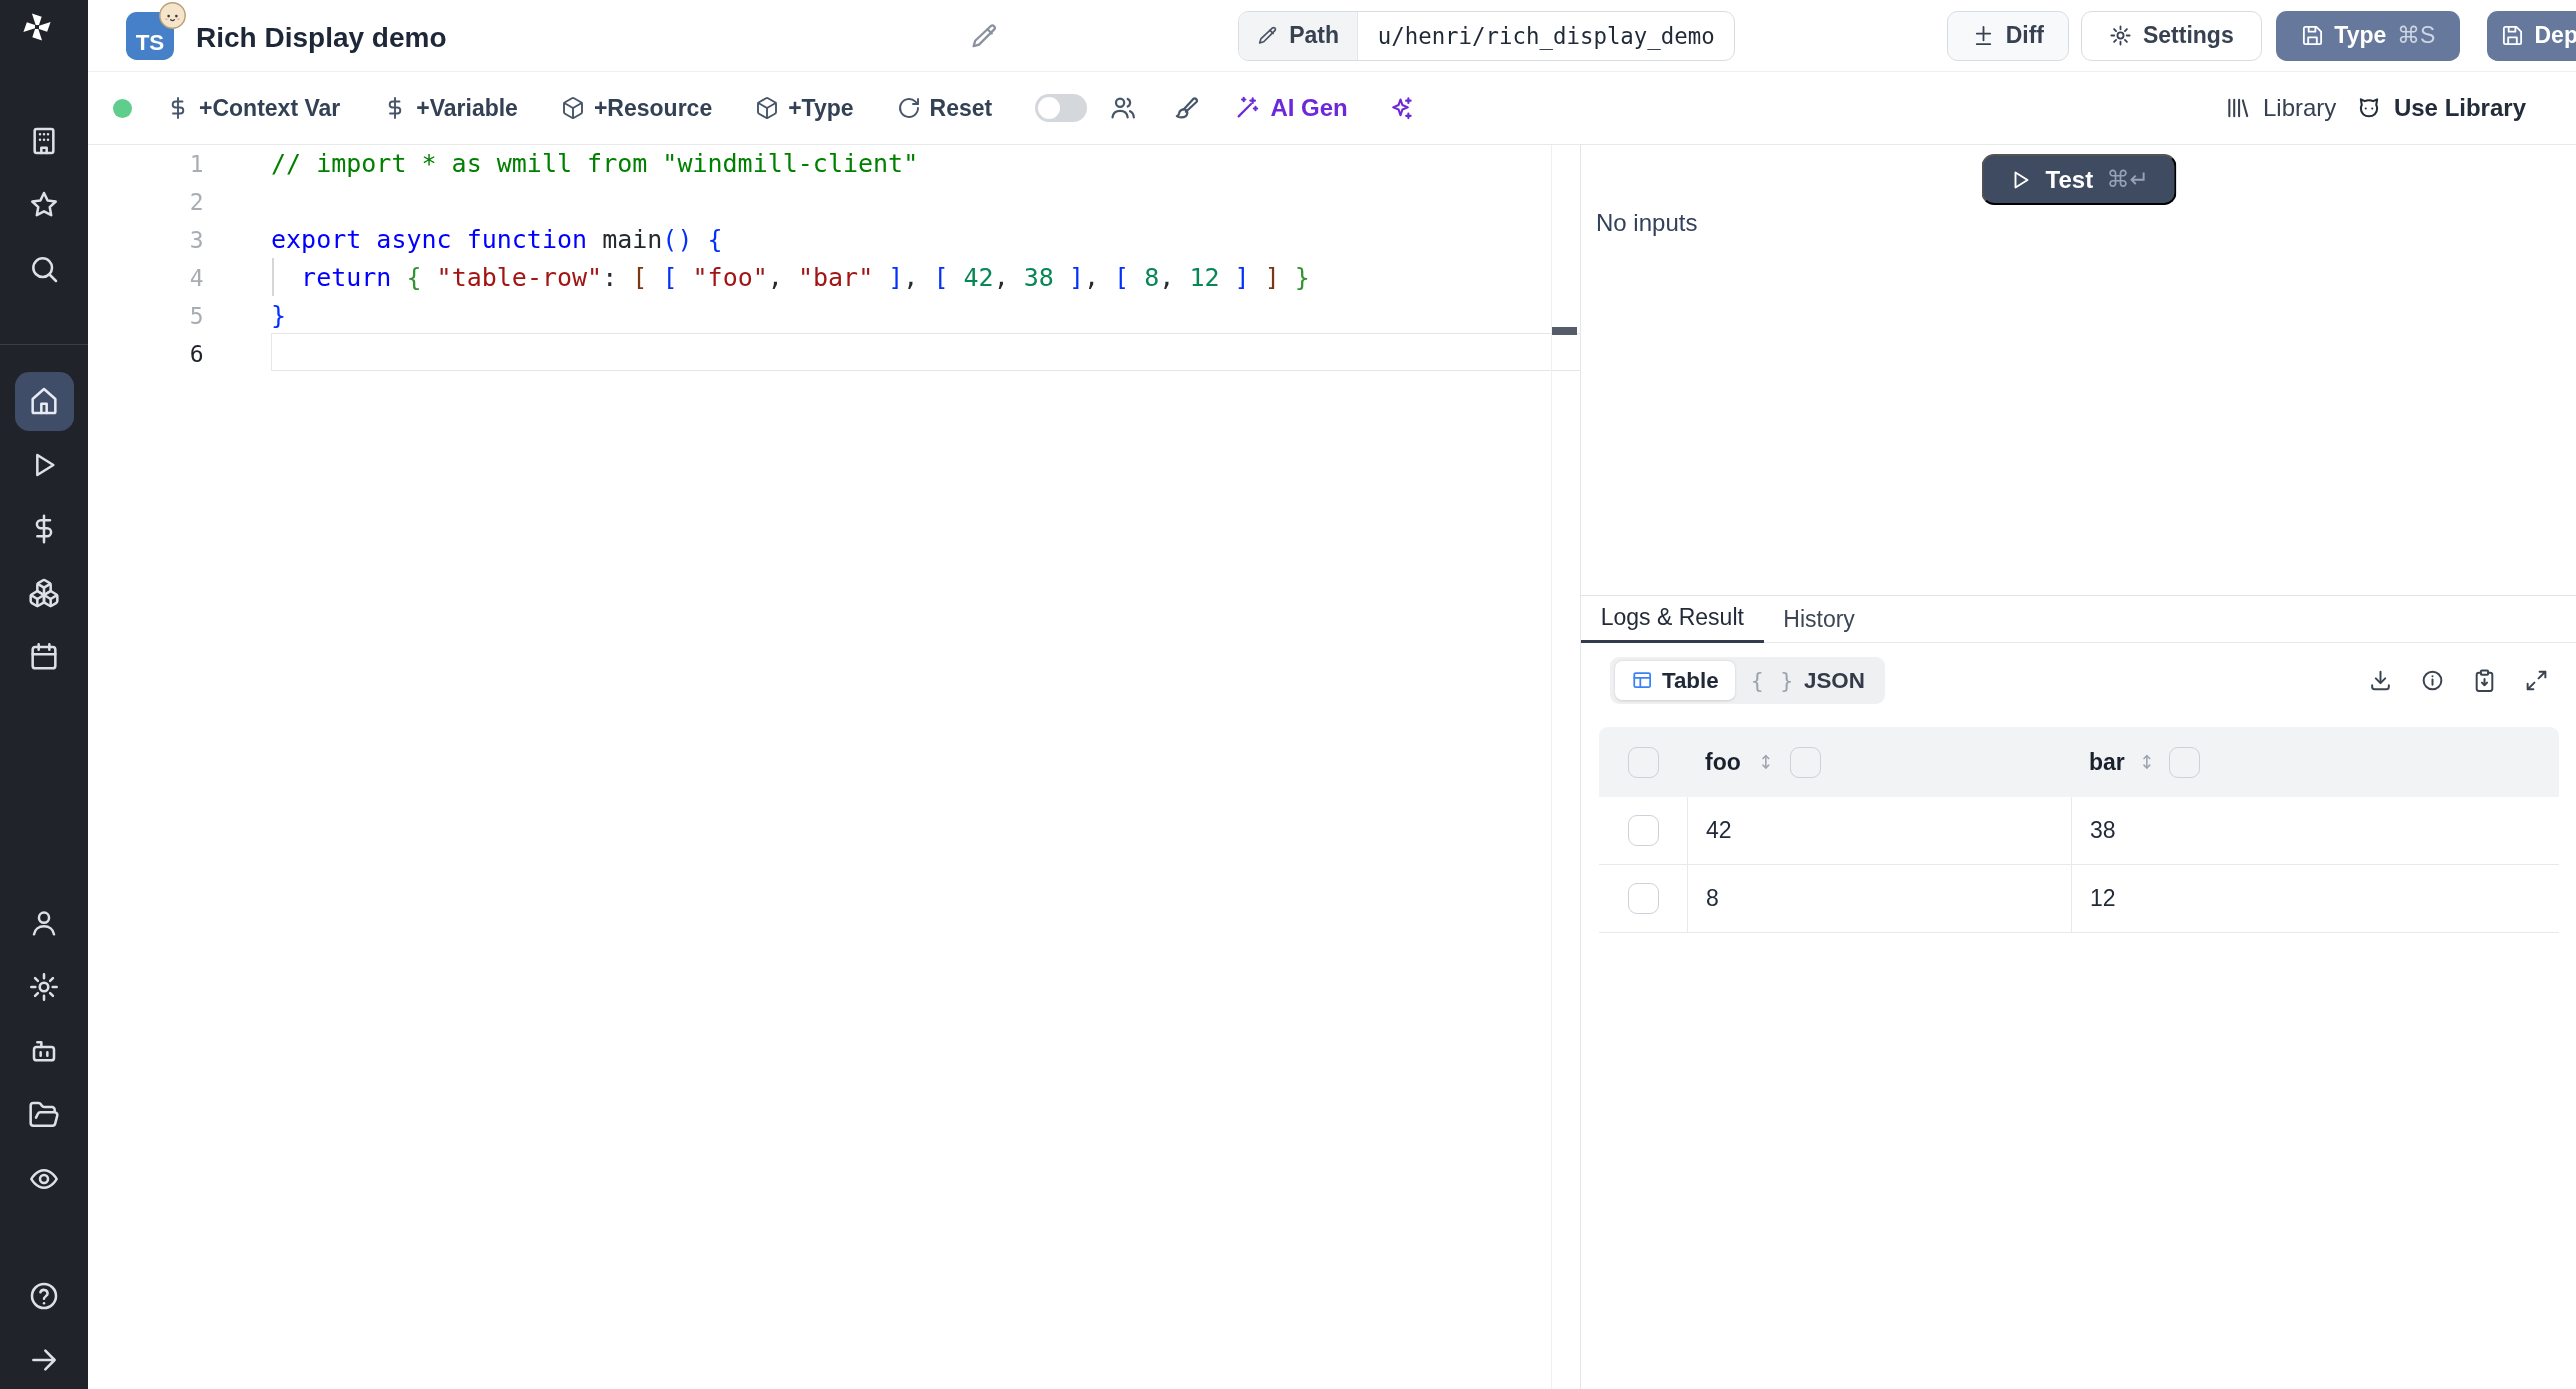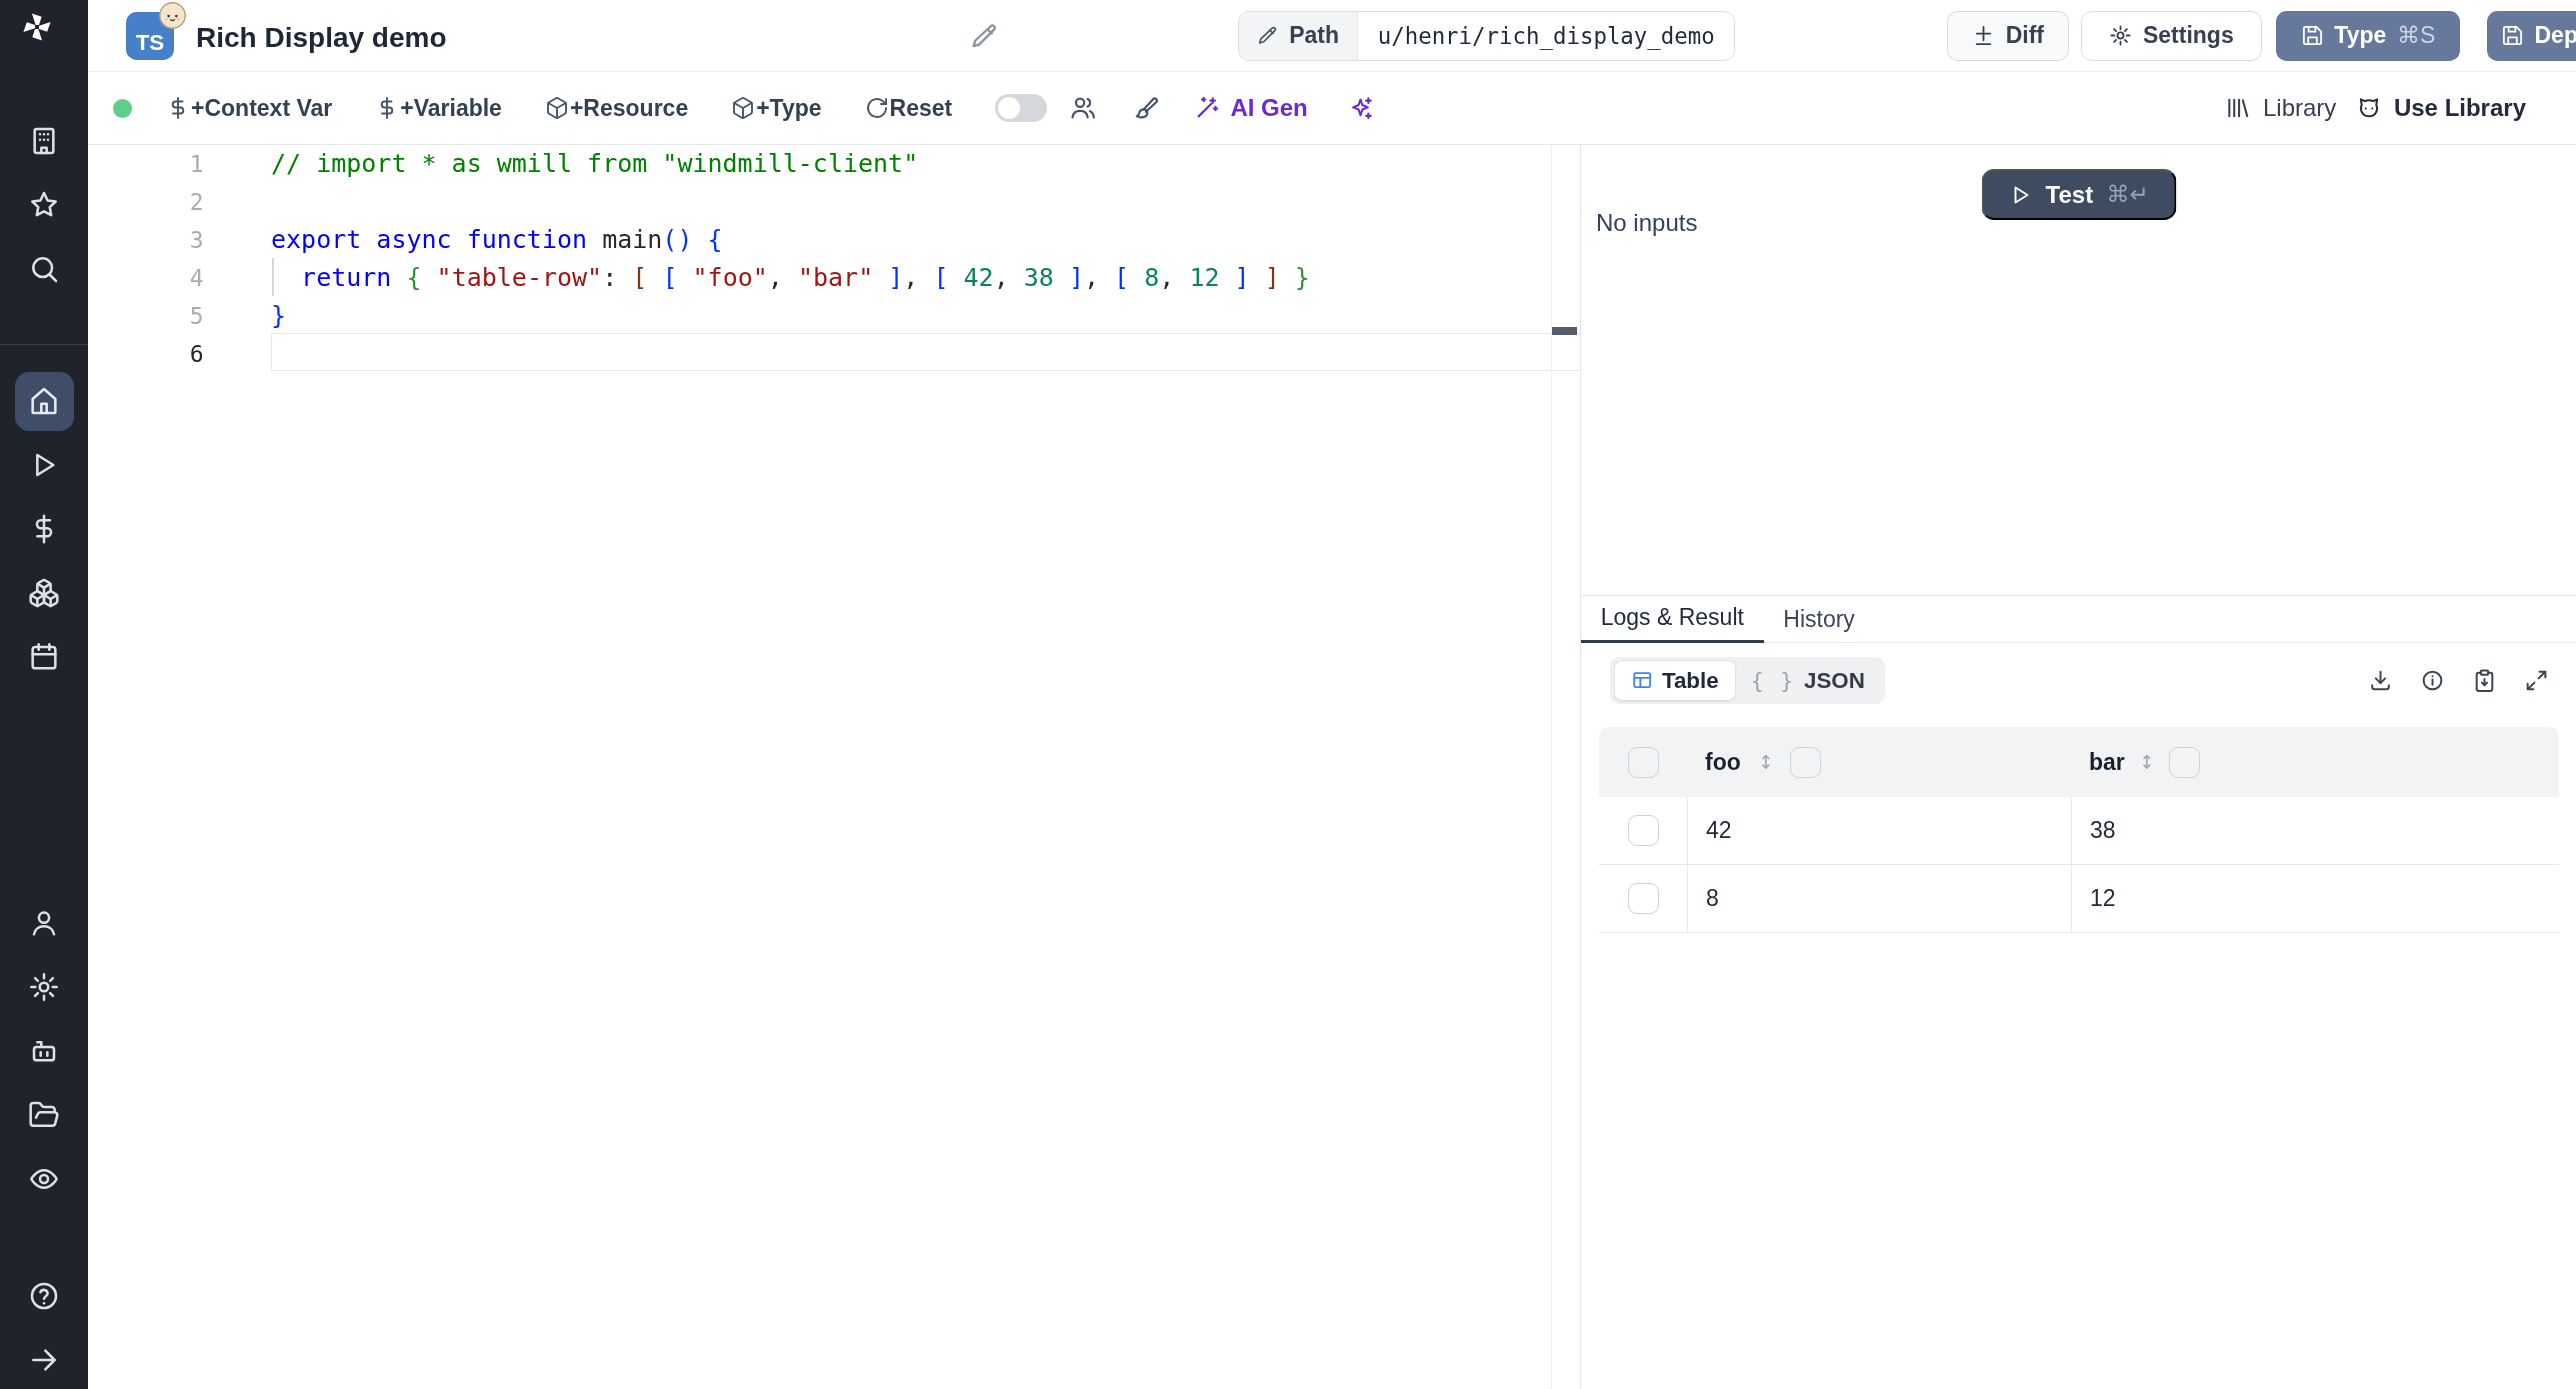--- a/index.html
+++ b/index.html
@@ -36,21 +36,21 @@
   .btn-slate { background:#66799c; color:#fff; border:none; }
   .btn-slate .shortcut { color:#cdd5e3; font-weight:400; }
   #btn-diff { left:1859px; width:122px; }
   #btn-settings { left:1993px; width:181px; }
   #btn-draft { left:2188px; width:184px; }
   #btn-deploy { left:2399px; width:138px; }
 
   
   .toolbar { position:absolute; left:88px; top:72px; width:2488px; height:73px; background:#fff; border-bottom:0.9px solid #e6e8ea; display:flex; align-items:center; padding:0 50px 0 25px; }
   .status-dot { width:19px; height:19px; border-radius:50%; background:#5fcd8c; margin-right:34px; }
-  .tool-item { display:flex; align-items:center; gap:1px; font-size:23px; font-weight:600; color:#334155; margin-right:43px; cursor:pointer; }
+  .tool-item { display:flex; align-items:center; gap:9px; font-size:23px; font-weight:600; color:#334155; margin-right:43px; cursor:pointer; }
   .tool-item svg { width:24px; height:24px; color:#475569; }
   .toggle { width:52px; height:28px; border-radius:14.3px; background:#d4d7dc; position:relative; margin-right:21.5px; cursor:pointer; }
   .toggle-knob { position:absolute; left:2.7px; top:2.7px; width:22.4px; height:22.4px; border-radius:50%; background:#fff; }
   .tool-icon { color:#475569; margin-right:34px; cursor:pointer; display:flex; }
   .tool-icon svg { width:28px; height:28px; }
   .ai-gen { display:flex; align-items:center; gap:10.7px; color:#6d28d9; font-size:24px; font-weight:700; margin-right:39px; cursor:pointer; }
   .ai-gen svg { width:27px; height:27px; }
   .sparkles-btn { color:#6d28d9; cursor:pointer; display:flex; }
   .sparkles-btn svg { width:27px; height:27px; }
   .toolbar-right { margin-left:auto; display:flex; align-items:center; gap:20px; }
@@ -74,21 +74,21 @@
   .tok-b3 { color:#7b3814; }
   .tok-plain { color:#24292e; }
   .indent-guide { position:absolute; left:184px; top:113px; width:1.8px; height:38px; background:#d6d6d6; }
   .active-line-box { position:absolute; left:183px; top:188px; width:1389px; height:38px; border:1.8px solid #e7e7e7; }
   .overview-marker { position:absolute; left:1464px; top:182px; width:25px; height:8px; background:#555d6b; }
   .editor-vline { position:absolute; left:1463px; top:0; width:0.9px; height:1245px; background:#f0f0f0; }
 
   
   .right-panel { position:absolute; left:1580px; top:145px; width:996px; height:1245px; border-left:1.8px solid #e3e5e8; background:#fff; }
   .run-section { position:relative; height:450px; }
-  .test-btn { position:absolute; top:24px; left:50%; transform:translateX(-50%); width:195px; height:51px; background:#3e4b61; border-radius:12.5px; display:flex; align-items:center; justify-content:center; gap:13.4px; cursor:pointer; }
+  .test-btn { position:absolute; top:9px; left:50%; transform:translateX(-50%); width:195px; height:51px; background:#3e4b61; border-radius:12.5px; display:flex; align-items:center; justify-content:center; gap:13.4px; cursor:pointer; }
   .test-btn svg { width:24px; height:24px; color:#fff; }
   .test-label { color:#fff; font-size:24px; font-weight:700; }
   .test-shortcut { color:#97a3b5; font-size:23px; }
   .no-inputs { position:absolute; left:15px; top:64px; font-size:24px; color:#33415a; }
 
   .logs-section { position:relative; height:793px; border-top:1.8px solid #e2e4e7; }
   .tabs-row { display:flex; height:47px; border-bottom:0.9px solid #e6e8eb; }
   .tab { display:flex; align-items:center; padding:0 19.7px; font-size:23px; color:#3c4654; cursor:pointer; }
   .tab.active { color:#222b39; font-weight:500; border-bottom:3.6px solid #323c4d; margin-bottom:-0.9px; }
   .result-toolbar { display:flex; align-items:center; height:75px; padding:0 27px 0 29px; }

